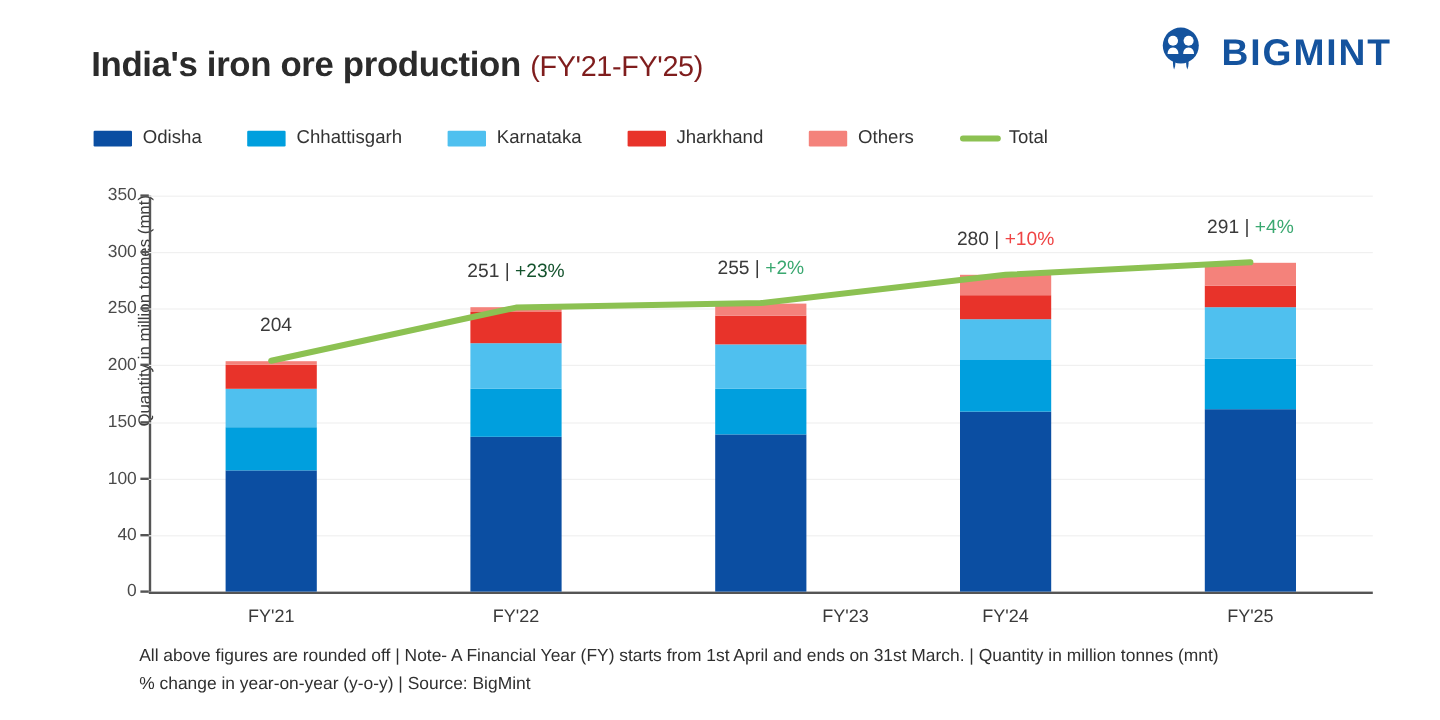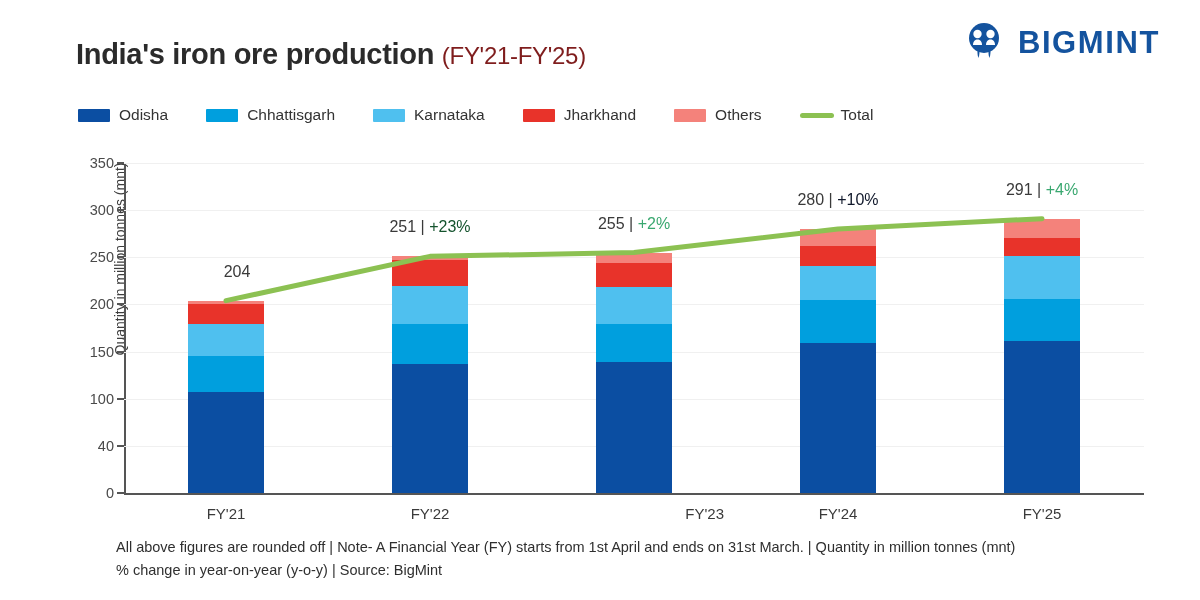--- a/index.html
+++ b/index.html
@@ -211,24 +211,24 @@
         <div class="bar-seg" style="background: rgb(0, 159, 222); bottom: 151.8px; height: 42.4286px;"></div>
         <div class="bar-seg" style="background: rgb(79, 192, 239); bottom: 194.229px; height: 42.4286px;"></div>
         <div class="bar-seg" style="background: rgb(232, 51, 42); bottom: 236.657px; height: 18.8571px;"></div>
         <div class="bar-seg" style="background: rgb(244, 130, 123); bottom: 255.514px; height: 18.8571px;"></div>
       </div>
     </div>
   <svg id="total-line-svg">
     <polyline id="total-polyline" fill="none" stroke-width="5" stroke-linejoin="round" stroke-linecap="round" stroke="#8CC152" points="102,137.65714285714287 306,93.34285714285713 510,89.57142857142858 714,66 918,55.62857142857143"></polyline>
   </svg>
   <div id="labels-layer">
-      <div class="bar-total-label" style="left: 113px; top: 99.6571px;"><span>204</span></div>
+      <div class="bar-total-label" style="left: 106px; top: 99.6571px;"><span>204</span></div>
       <div class="bar-total-label" style="left: 306px; top: 55.3429px;"><span>251</span><span> | </span><span class="pct" style="color: #14532d;">+23%</span></div>
       <div class="bar-total-label" style="left: 510px; top: 51.5714px;"><span>255</span><span> | </span><span class="pct" style="color: rgb(58, 168, 112);">+2%</span></div>
-      <div class="bar-total-label" style="left: 714px; top: 28px;"><span>280</span><span> | </span><span class="pct" style="color: #0f172a;">+10%</span></div>
+      <div class="bar-total-label" style="left: 714px; top: 28px;"><span>280</span><span> | </span><span class="pct" style="color: #ef4444;">+10%</span></div>
       <div class="bar-total-label" style="left: 918px; top: 17.6286px;"><span>291</span><span> | </span><span class="pct" style="color: rgb(58, 168, 112);">+4%</span></div>
     </div>
   <div id="xtick-layer">
       <div class="x-tick-label" style="left: 102px;">FY'21</div>
       <div class="x-tick-label" style="left: 306px;">FY'22</div>
       <div class="x-tick-label" style="left: 530px; text-align: right;">FY'23</div>
       <div class="x-tick-label" style="left: 714px;">FY'24</div>
       <div class="x-tick-label" style="left: 918px;">FY'25</div>
     </div>
 </div>

